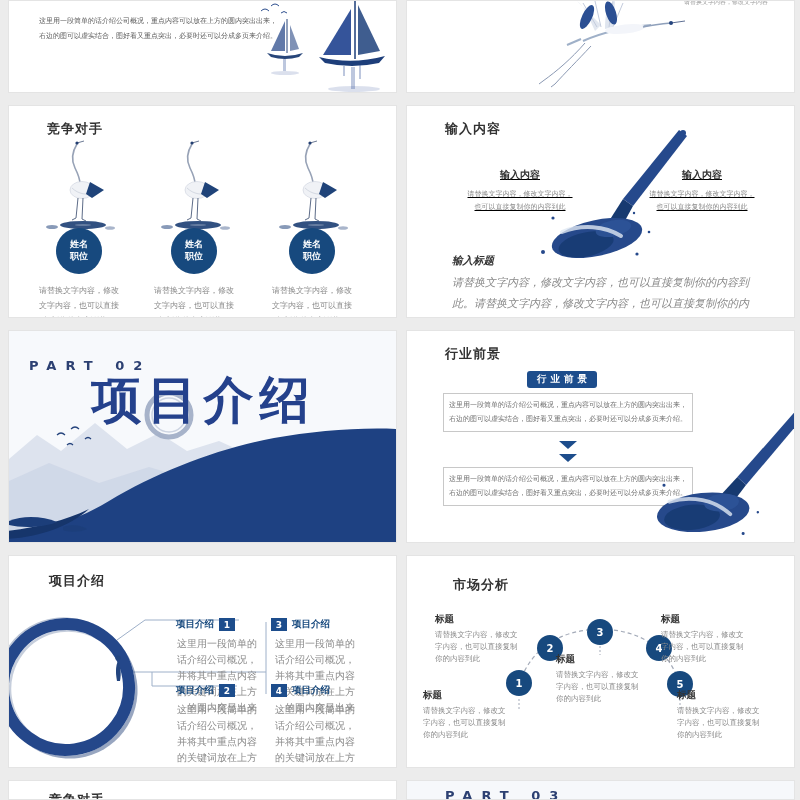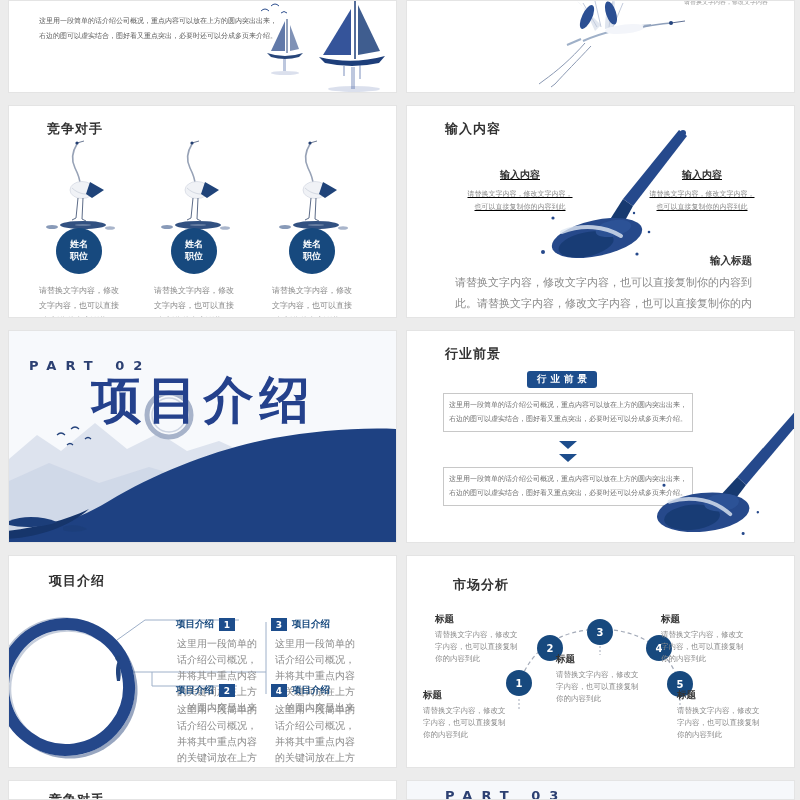--- a/index.html
+++ b/index.html
@@ -2,21 +2,21 @@
 <html><head>
 <meta charset="utf-8">
 <style>
   html,body{margin:0;padding:0;}
   body{font-family:"DejaVu Sans","Liberation Sans",sans-serif;}
   .page{position:relative;width:800px;height:800px;background:#ececec;overflow:hidden;}
   .slide{position:absolute;width:389px;background:#ffffff;border:1px solid #e4e4e4;box-sizing:border-box;overflow:hidden;}
   .sec-title{position:absolute;font-size:13px;font-weight:bold;color:#323232;letter-spacing:1px;white-space:nowrap;}
   .kicker{position:absolute;font-size:13px;font-weight:600;color:#2c4072;letter-spacing:9px;white-space:nowrap;}
   .abs{position:absolute;}
-  .ctr{text-align:right;}
+  .ctr{text-align:left;font-style:italic;}
   
   .badge-circle{position:absolute;width:46px;height:46px;border-radius:50%;background:#17497e;color:#fff;
     display:flex;flex-direction:column;align-items:center;justify-content:center;font-size:9px;font-weight:bold;line-height:1.3;}
   .member-desc{position:absolute;width:84px;font-size:8px;line-height:1.85;text-align:center;color:#8a8a8a;}
   
   .svc-col{position:absolute;width:110px;text-align:center;text-decoration:underline;}
   .svc-head{font-size:10px;font-weight:bold;color:#333;margin:0 0 6px 0;}
   .svc-desc{font-size:7px;line-height:1.9;color:#8a8a8a;margin:0;}
   
   .ind-badge{position:absolute;left:120px;top:40px;width:70px;height:17px;background:#1d4d8c;color:#fff;

